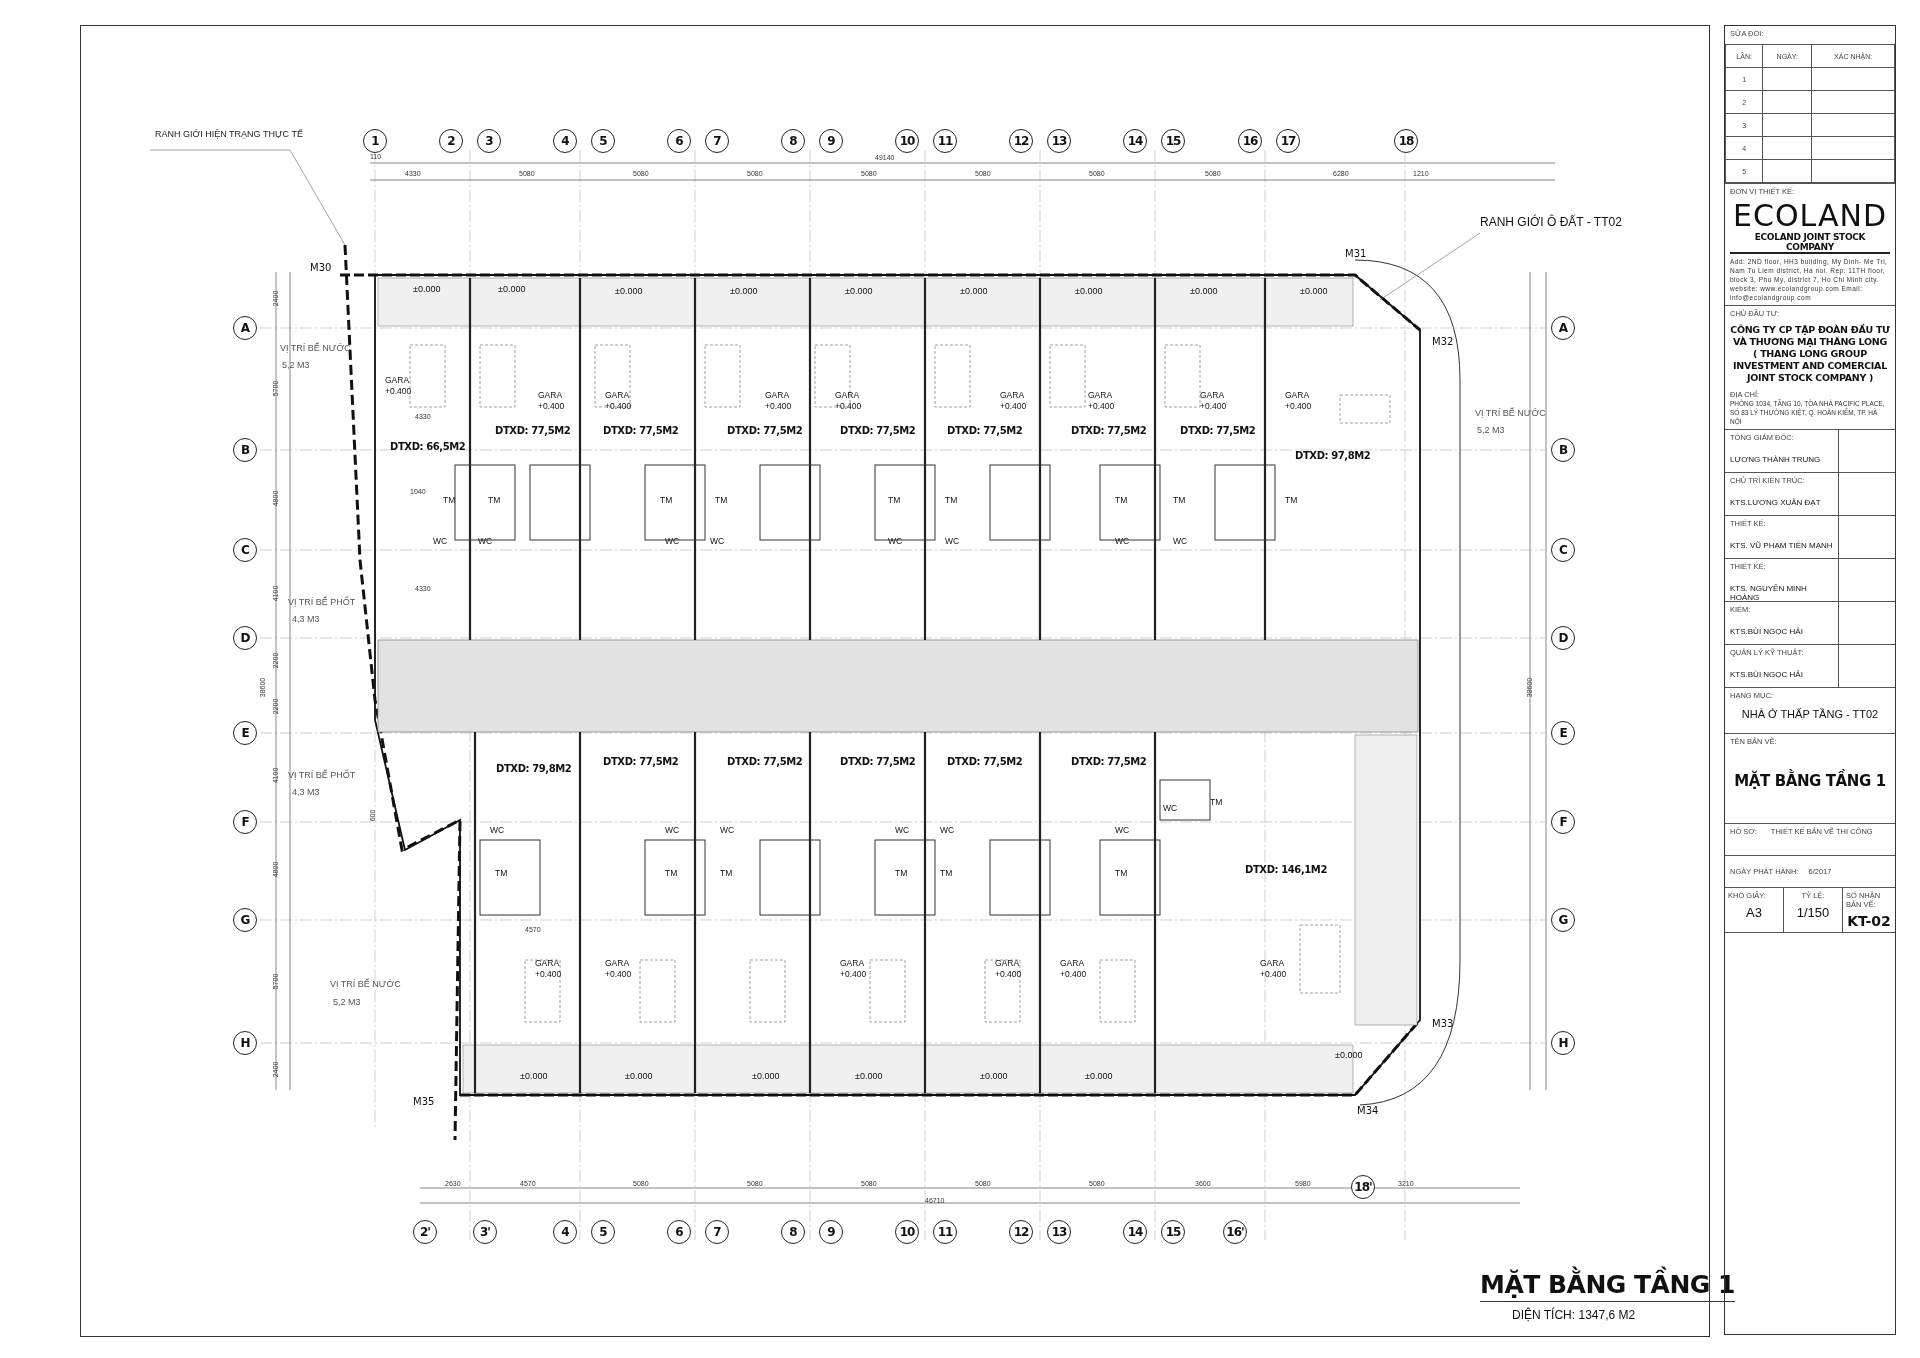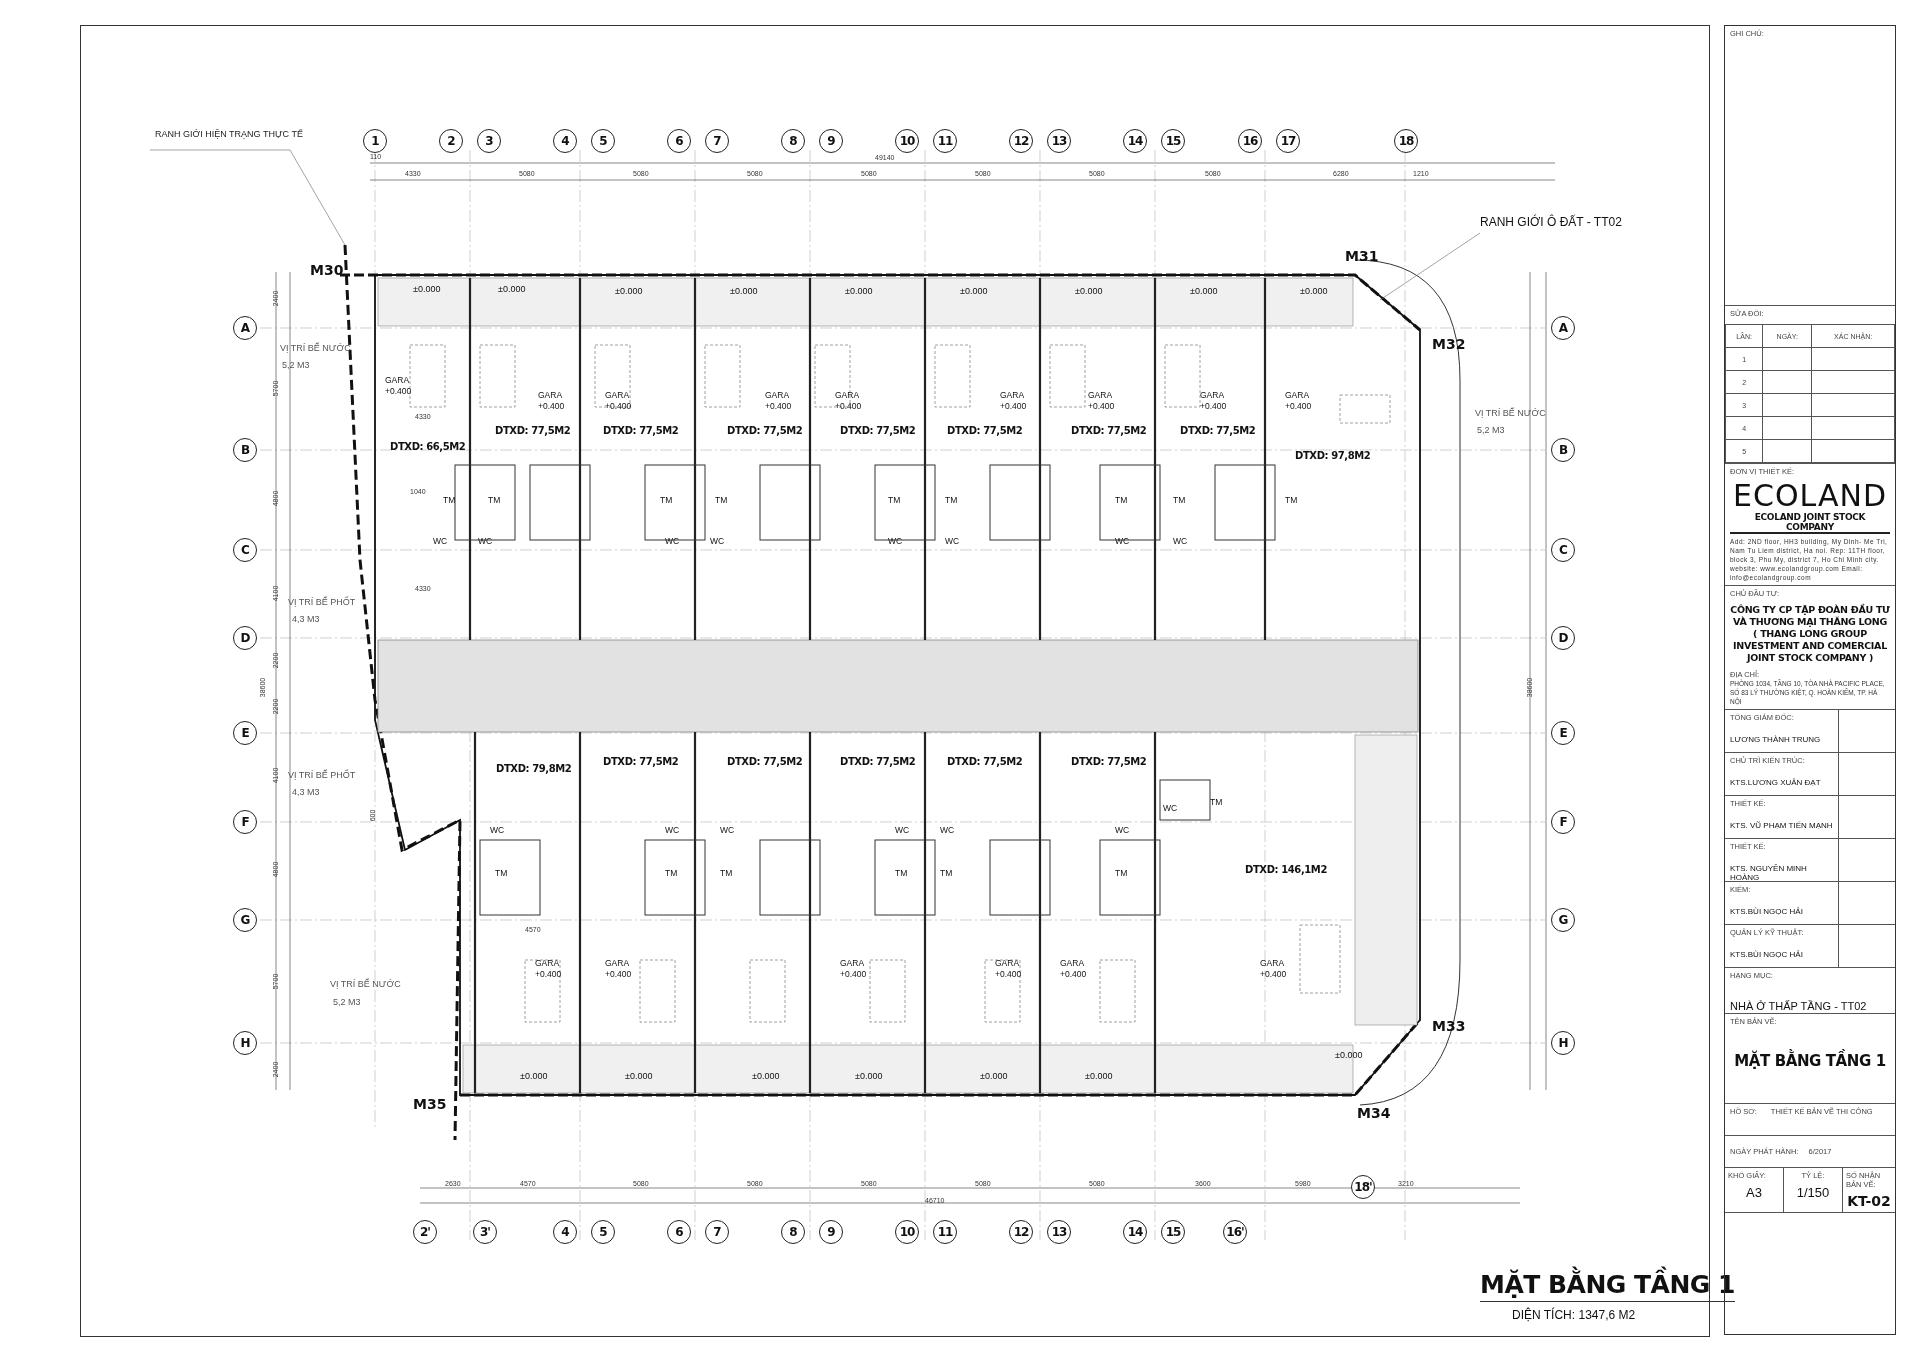--- a/index.html
+++ b/index.html
@@ -15,21 +15,21 @@
   .sig{display:flex;border-bottom:1px solid #555;height:42px;}
   .sig .l{width:114px;border-right:1px solid #555;padding:3px 5px;box-sizing:border-box;}
   .sig .v{font-size:8px;margin-top:13px;}
   .drawing{position:absolute;left:0;top:0;width:1700px;height:1092px;}
   .t{position:absolute;white-space:nowrap;}
   .bubble{position:absolute;width:22px;height:22px;border:1.3px solid #222;border-radius:50%;background:#fff;font-family:"DejaVu Sans",sans-serif;font-weight:bold;font-size:12px;display:flex;align-items:center;justify-content:center;transform:translate(-50%,-50%);letter-spacing:-1px;}
   .dim{font-size:7px;color:#333;}
   .dtxd{font-family:"DejaVu Sans",sans-serif;font-weight:bold;font-size:10px;letter-spacing:-0.4px;}
   .gara{font-size:8.5px;line-height:11px;}
   .lvl{font-size:9px;}
-  .mk{font-family:"DejaVu Sans",sans-serif;font-weight:bold;font-size:14px;}
+  .mk{font-family:"DejaVu Sans",sans-serif;font-weight:normal;font-size:10px;}
   .note{font-size:9px;color:#555;}
   .title-main{font-family:"DejaVu Sans",sans-serif;font-weight:bold;font-size:25px;letter-spacing:-0.5px;}
 </style>
 </head>
 <body>
 
 <div class="frame"></div>
 
 <div class="drawing">
   <svg width="1700" height="1358" style="position:absolute;left:0;top:0">
@@ -389,23 +389,20 @@
   <span class="t dim" style="left:410px;top:488px">1040</span>
   <span class="t dim" style="left:415px;top:585px">4330</span>
   <span class="t dim" style="left:525px;top:926px">4570</span>
   <span class="t dim" style="left:367px;top:812px;transform:rotate(-90deg)">600</span>
 
   <div class="t title-main" style="left:1480px;top:1270px;border-bottom:1.5px solid #333;padding-bottom:2px">MẶT BẰNG TẦNG 1</div>
   <div class="t" style="left:1512px;top:1308px;font-size:12px">DIỆN TÍCH: 1347,6 M2</div>
 </div>
 
 <div class="tb">
-  <div class="tb-sec" style="height:280px">
-    <div class="tb-lbl">GHI CHÚ:</div>
-  </div>
   <div class="tb-sec" style="padding:3px 0 0 0">
     <div class="tb-lbl" style="padding:0 5px 6px">SỬA ĐỔI:</div>
     <table class="rev">
       <tbody>
           <tr>
             <td>LẦN:</td>
             <td>NGÀY:</td>
             <td>XÁC NHẬN:</td>
           </tr>
       <tr>
@@ -479,21 +476,21 @@
       </div>
     </div>
   <div class="sig">
       <div class="l">
         <div class="tb-lbl">QUẢN LÝ KỸ THUẬT:</div>
         <div class="v">KTS.BÙI NGỌC HẢI</div>
       </div>
     </div>
   <div class="tb-sec" style="height:46px">
     <div class="tb-lbl">HẠNG MỤC:</div>
-    <div style="font-size:11px;margin-top:20px">NHÀ Ở THẤP TẦNG - TT02</div>
+    <div style="text-align:center;font-size:11px;margin-top:8px">NHÀ Ở THẤP TẦNG - TT02</div>
   </div>
   <div class="tb-sec" style="height:90px">
     <div class="tb-lbl">TÊN BẢN VẼ:</div>
     <div style="text-align:center;font-family:'DejaVu Sans',sans-serif;font-weight:bold;font-size:15px;margin-top:26px;letter-spacing:-0.4px">MẶT BẰNG TẦNG 1</div>
   </div>
   <div class="tb-sec" style="height:32px;display:flex;gap:14px">
     <span class="tb-lbl">HỒ SƠ:</span>
     <span class="tb-lbl">THIẾT KẾ BẢN VẼ THI CÔNG</span>
   </div>
   <div class="tb-sec" style="height:32px;display:flex;gap:10px;align-items:center">

